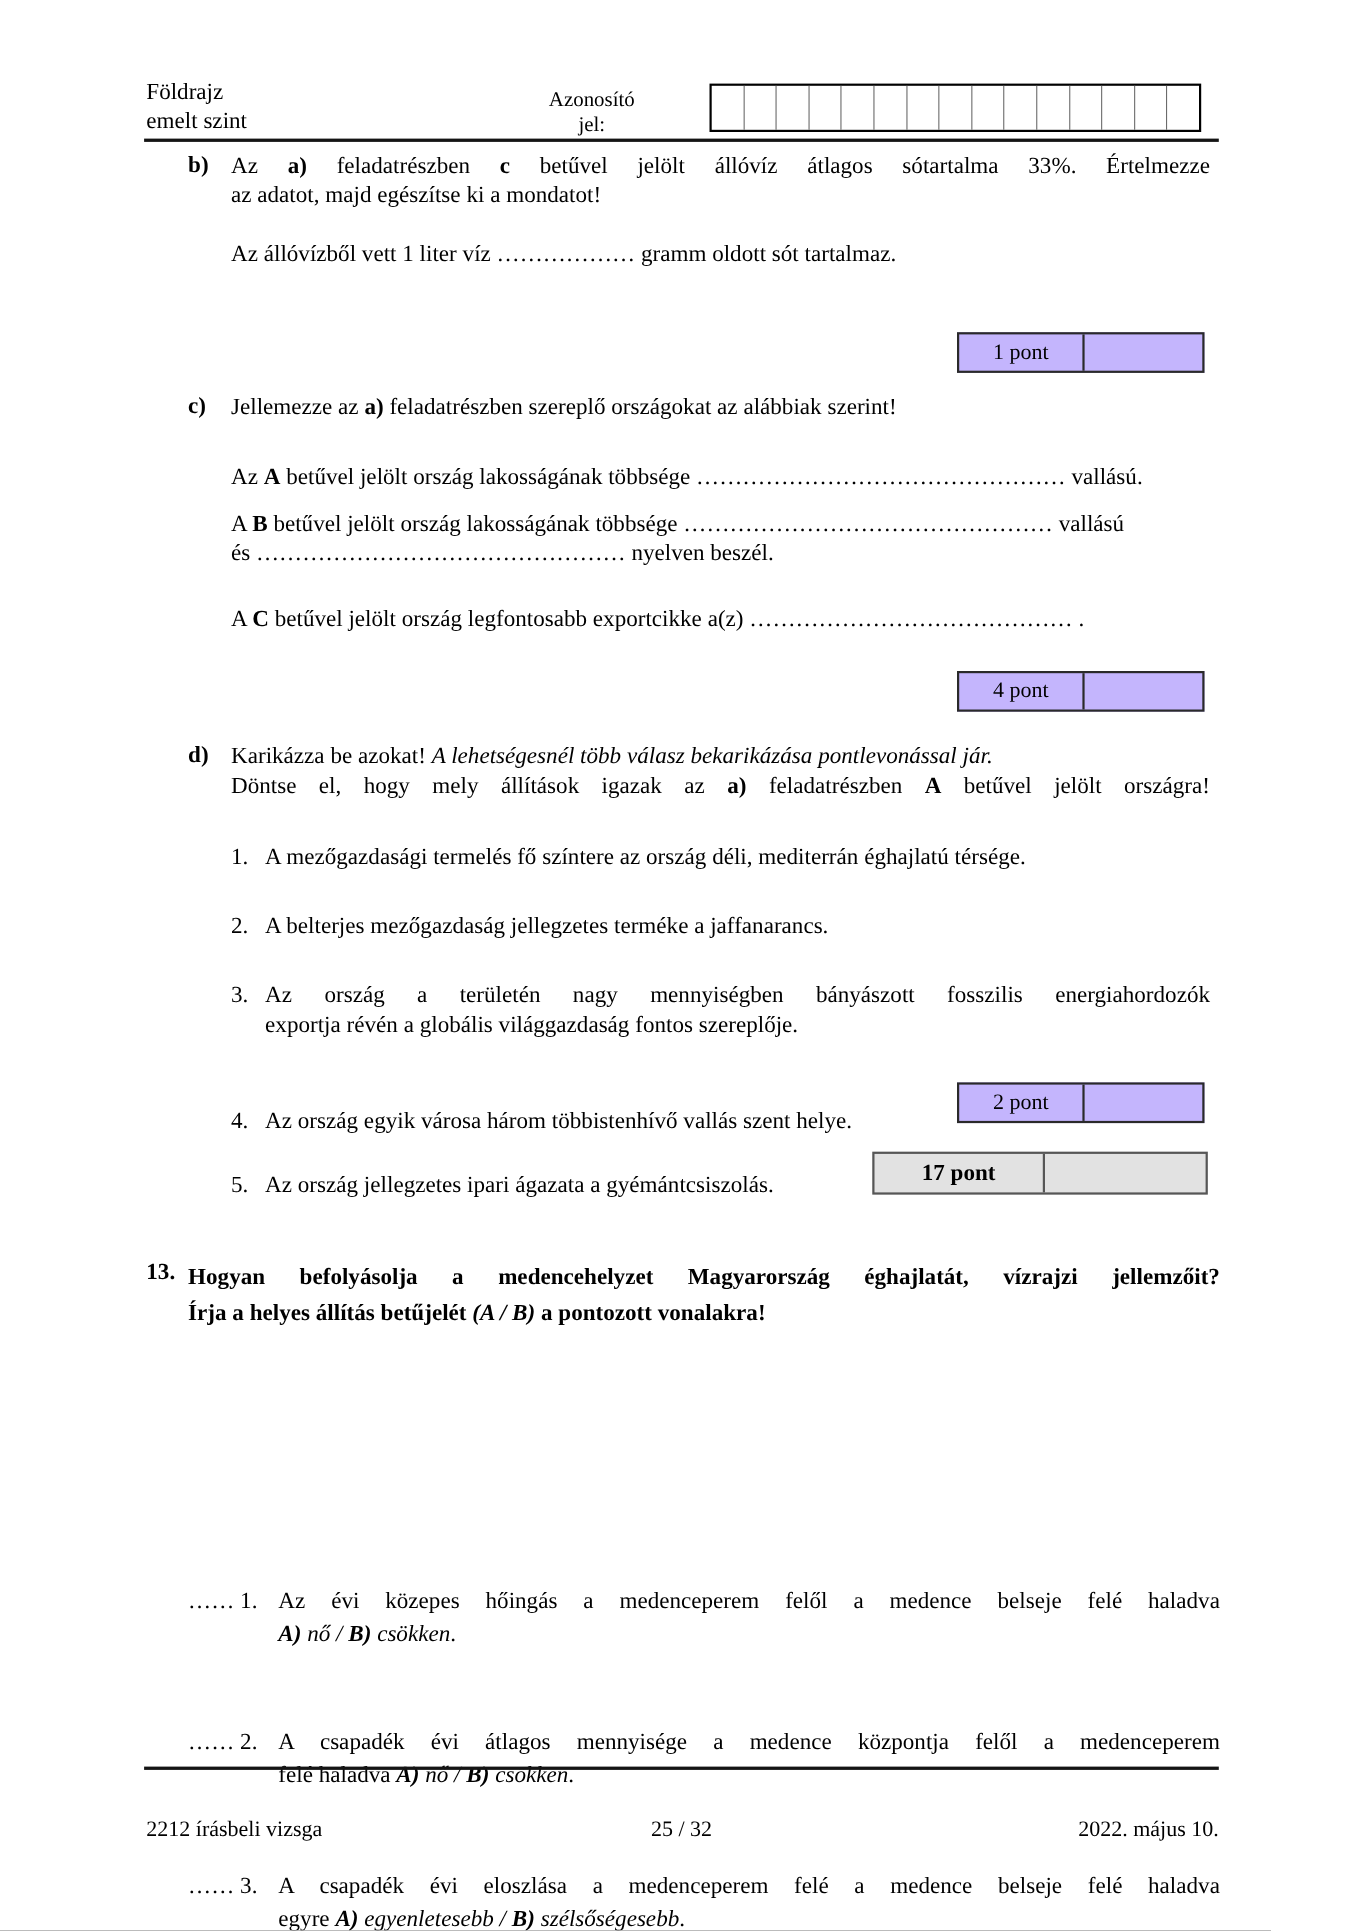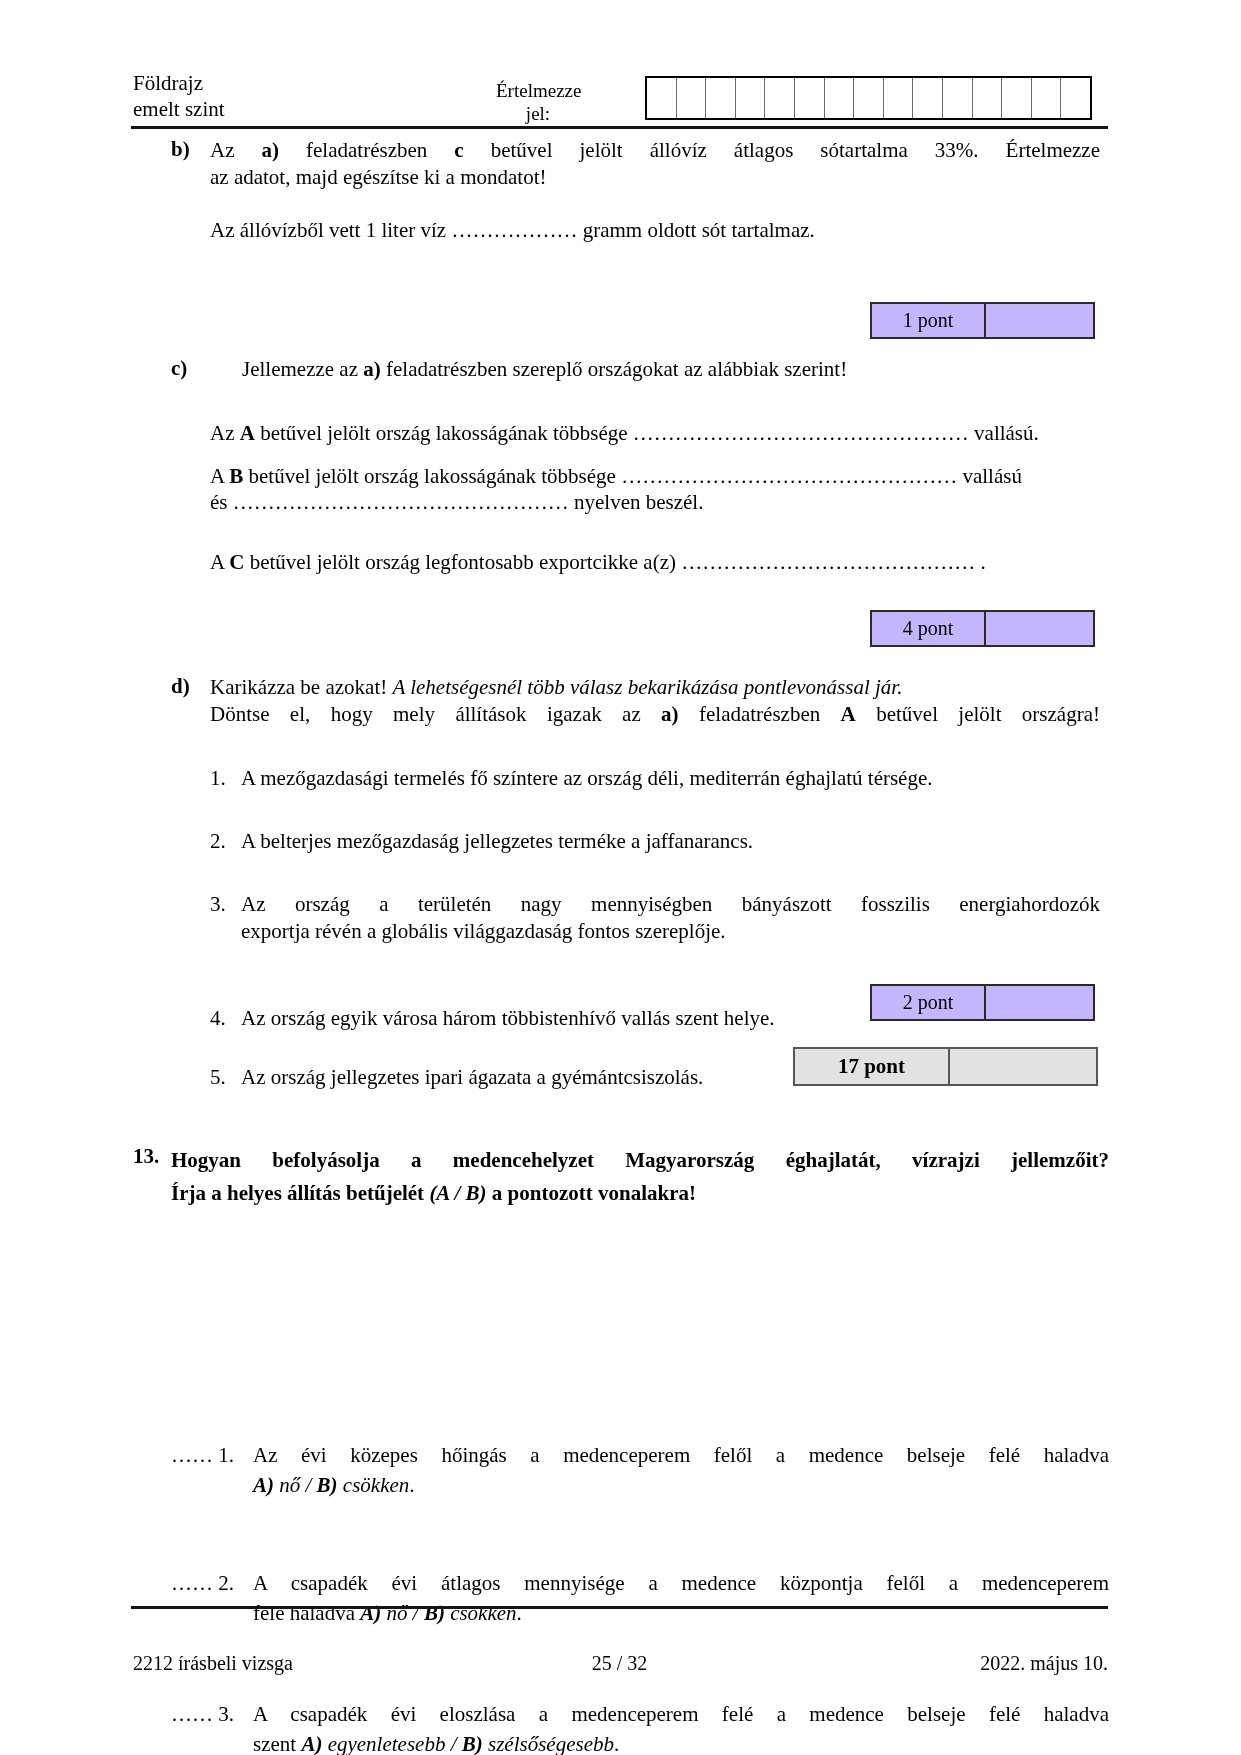--- a/index.html
+++ b/index.html
@@ -46,21 +46,21 @@
 <body>
 
 <div id="page">
 
   <div class="abs subject" style="left:133px;top:70px;">
     <div>Földrajz</div>
     <div>emelt szint</div>
   </div>
 
   <div class="abs idlabel" style="left:496px;top:79px;width:84px;">
-    <div>Értelmezze</div>
+    <div>Azonosító</div>
     <div>jel:</div>
   </div>
 
   <div class="abs idgrid" style="left:645px;top:76px;width:447px;height:44px;">
       <div class="idcell"></div>
       <div class="idcell"></div>
       <div class="idcell"></div>
       <div class="idcell"></div>
       <div class="idcell"></div>
       <div class="idcell"></div>
@@ -84,21 +84,21 @@
   </div>
 
   <div class="abs line" style="left:210px;top:217px;width:890px;"><span>Az állóvízből vett 1 liter víz ……………… gramm oldott sót tartalmaz.</span></div>
 
   <div class="abs pbox" style="left:870px;top:302px;width:225px;height:37px;">
     <div class="plabel" style="width:112px;">1 pont</div>
     <div class="pvalue"></div>
   </div>
 
   <div class="abs" style="left:171px;top:356px;font-weight:bold;">c)</div>
-  <div class="abs line" style="left:210px;top:356px;width:890px;margin-left:32px;"><span>Jellemezze az </span><span class="s-b">a)</span><span> feladatrészben szereplő országokat az alábbiak szerint!</span></div>
+  <div class="abs line" style="left:210px;top:356px;width:890px;"><span>Jellemezze az </span><span class="s-b">a)</span><span> feladatrészben szereplő országokat az alábbiak szerint!</span></div>
 
   <div class="abs line" style="left:210px;top:420px;width:895px;"><span>Az </span><span class="s-b">A</span><span> betűvel jelölt ország lakosságának többsége ………………………………………… vallású.</span></div>
   <div class="abs line" style="left:210px;top:463px;width:895px;"><span>A </span><span class="s-b">B</span><span> betűvel jelölt ország lakosságának többsége ………………………………………… vallású</span></div>
   <div class="abs line" style="left:210px;top:489px;width:895px;"><span>és ………………………………………… nyelven beszél.</span></div>
   <div class="abs line" style="left:210px;top:549px;width:895px;"><span>A </span><span class="s-b">C</span><span> betűvel jelölt ország legfontosabb exportcikke a(z) …………………………………… .</span></div>
 
   <div class="abs pbox" style="left:870px;top:610px;width:225px;height:37px;">
     <div class="plabel" style="width:112px;">4 pont</div>
     <div class="pvalue"></div>
   </div>
@@ -153,21 +153,21 @@
     <div><span class="s-bi">A)</span><span class="s-i"> nő / </span><span class="s-bi">B)</span><span class="s-i"> csökken</span><span>.</span></div>
   </div>
   <div class="abs titem" style="left:171px;top:1346px;">
     <span class="pre">…… 2.</span>
     <div class="jl"><span>A csapadék évi átlagos mennyisége a medence központja felől a medenceperem</span></div>
     <div><span>felé haladva </span><span class="s-bi">A)</span><span class="s-i"> nő / </span><span class="s-bi">B)</span><span class="s-i"> csökken</span><span>.</span></div>
   </div>
   <div class="abs titem" style="left:171px;top:1417px;">
     <span class="pre">…… 3.</span>
     <div class="jl"><span>A csapadék évi eloszlása a medenceperem felé a medence belseje felé haladva</span></div>
-    <div><span>szent </span><span class="s-bi">A)</span><span class="s-i"> egyenletesebb / </span><span class="s-bi">B)</span><span class="s-i"> szélsőségesebb</span><span>.</span></div>
+    <div><span>egyre </span><span class="s-bi">A)</span><span class="s-i"> egyenletesebb / </span><span class="s-bi">B)</span><span class="s-i"> szélsőségesebb</span><span>.</span></div>
   </div>
 
   <div class="abs rule" style="left:131px;top:1606px;width:977px;height:3px;"></div>
   <div class="abs footer-text" style="left:133px;top:1652px;">2212 írásbeli vizsga</div>
   <div class="abs footer-text" style="left:131px;top:1652px;width:977px;text-align:center;">25 / 32</div>
   <div class="abs footer-text" style="left:131px;top:1652px;width:977px;text-align:right;">2022. május 10.</div>
 
 </div>
 
 </body></html>

